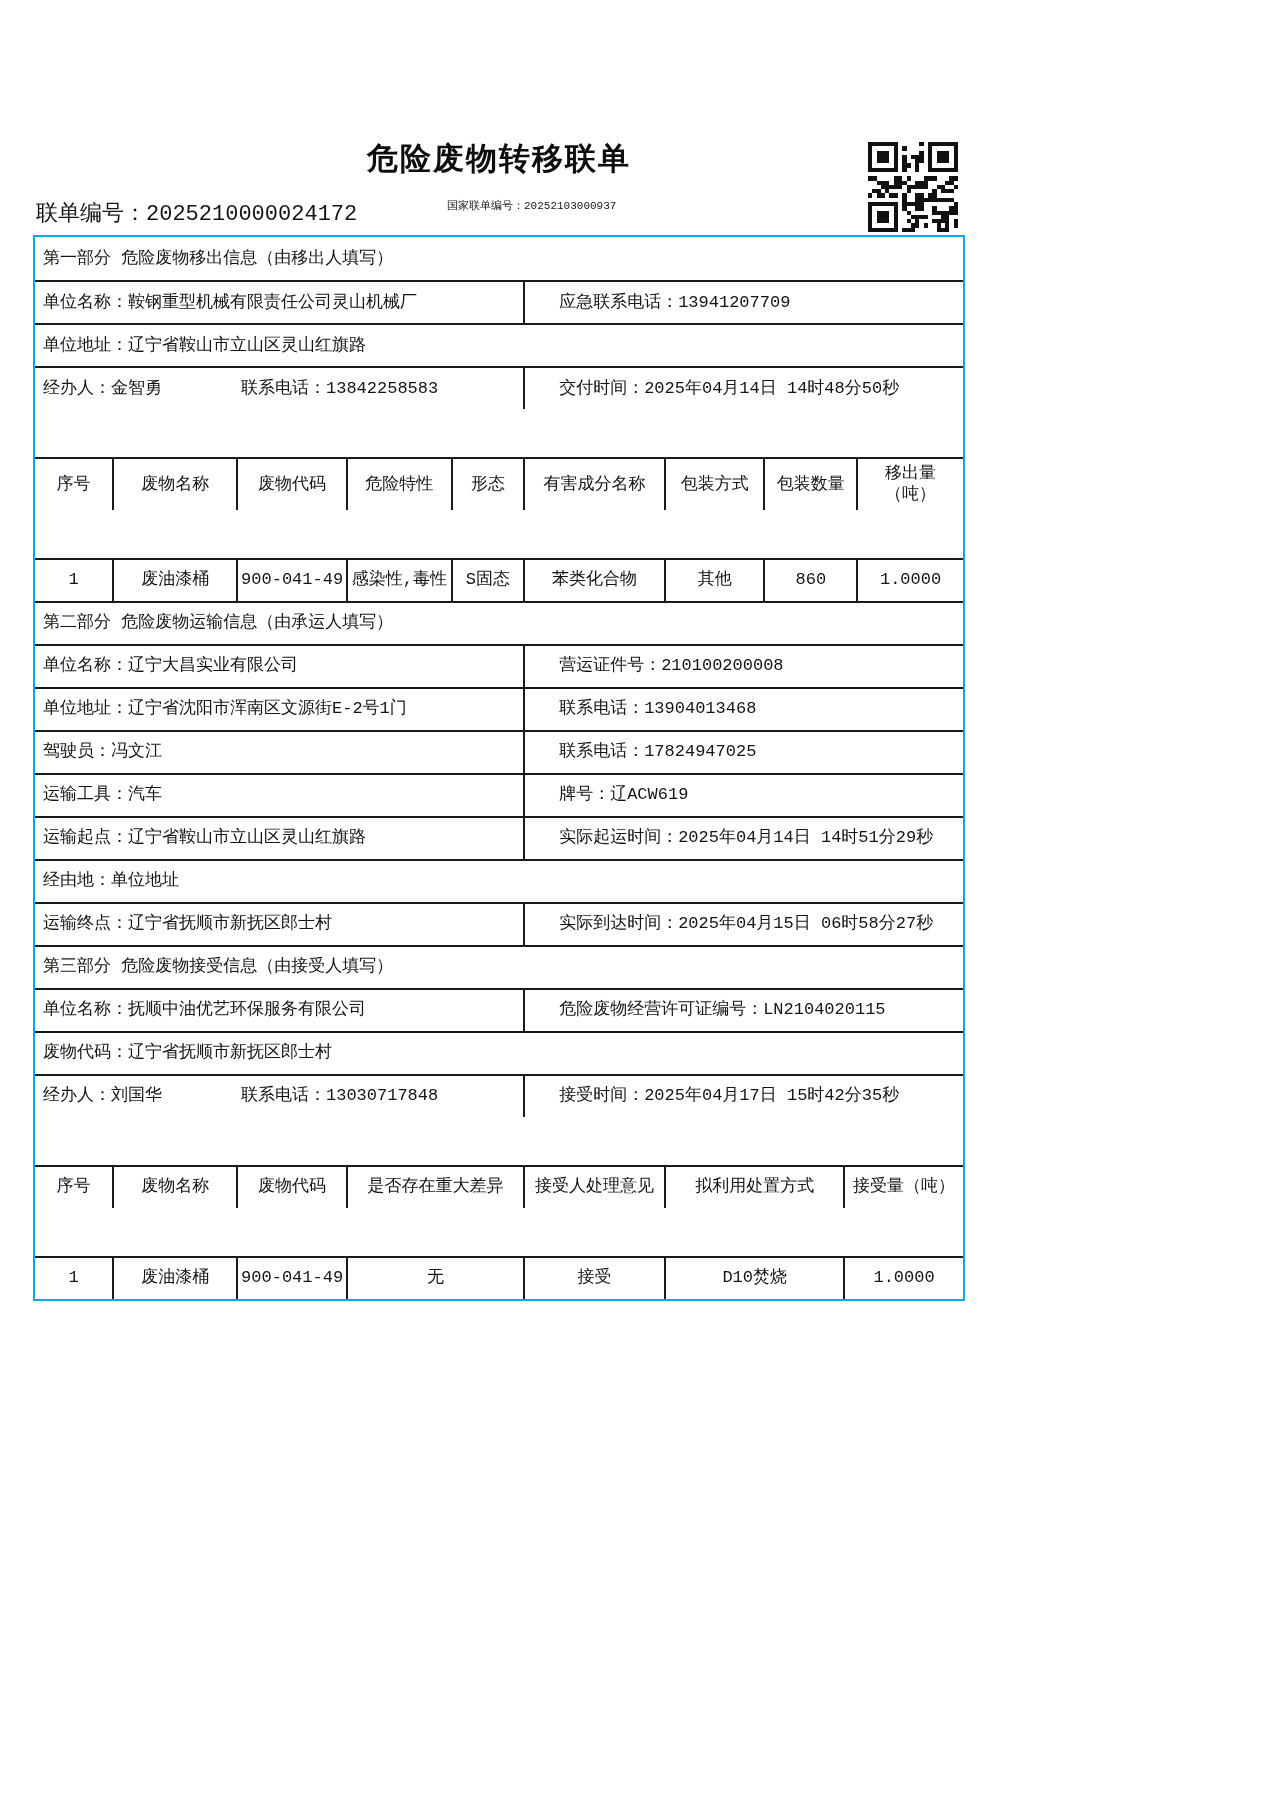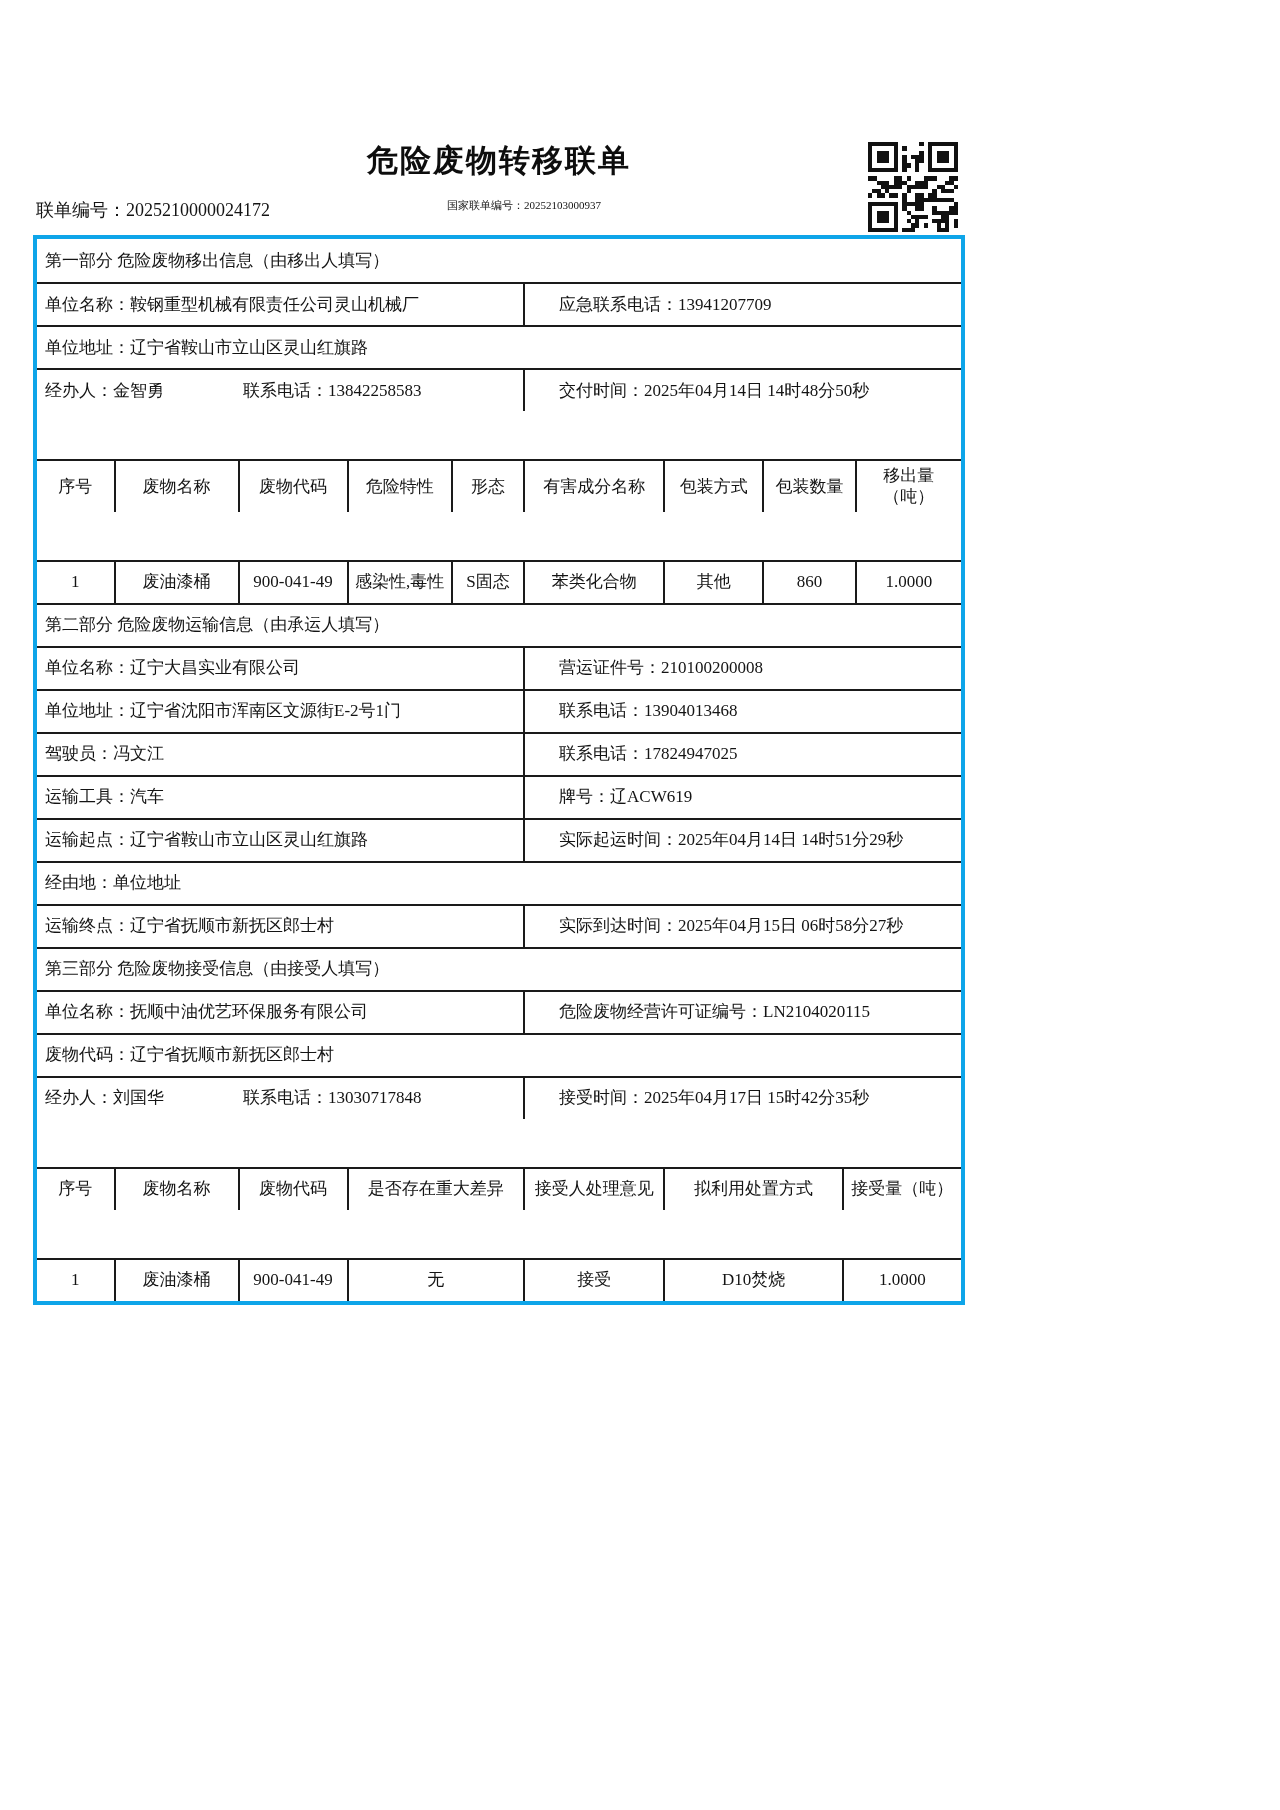--- a/index.html
+++ b/index.html
@@ -1,34 +1,34 @@
 <!DOCTYPE html>
 <html><head>
 <meta charset="utf-8">
 <style>
   html,body{margin:0;padding:0;background:#ffffff;}
   .doc{
     position:relative;
     width:1280px;height:1810px;
     background:#ffffff;
-    font-family:Liberation Serif, serif;
+    font-family:Liberation Mono, monospace;
     color:#141414;
   }
   .title{
     position:absolute;left:33px;top:140px;width:932px;height:42px;
     text-align:center;font-size:31px;font-weight:bold;line-height:42px;
     letter-spacing:2px;color:#0d0d0d;
   }
   .qr{position:absolute;left:868px;top:142px;width:90px;height:90px;}
-  .meta-left{position:absolute;left:36px;top:198px;font-size:18px;}
+  .meta-left{position:absolute;left:36px;top:198px;font-size:22px;}
   .meta-right{position:absolute;left:447px;top:198px;font-size:11px;}
 
   .grid-table{
     position:absolute;left:33px;top:235px;width:932px;
-    border:4px solid #0ea5e9;
+    border:2px solid #0ea5e9;
     box-sizing:border-box;
     font-size:17px;
   }
   .row{min-height:43px;box-sizing:border-box;display:flex;align-items:stretch;}
   .row + .row{border-top:2px solid #1a1a1a;}
   .cell{
     box-sizing:border-box;display:flex;align-items:center;
     padding:4px 8px;line-height:1.25;
   }
   .cell + .cell{border-left:2px solid #1a1a1a;padding-left:34px;}

